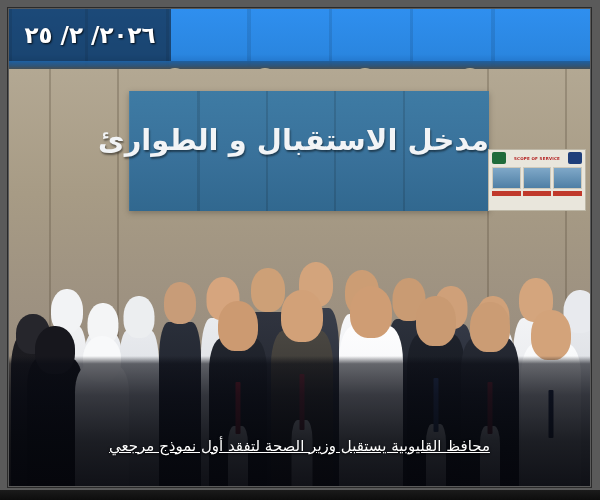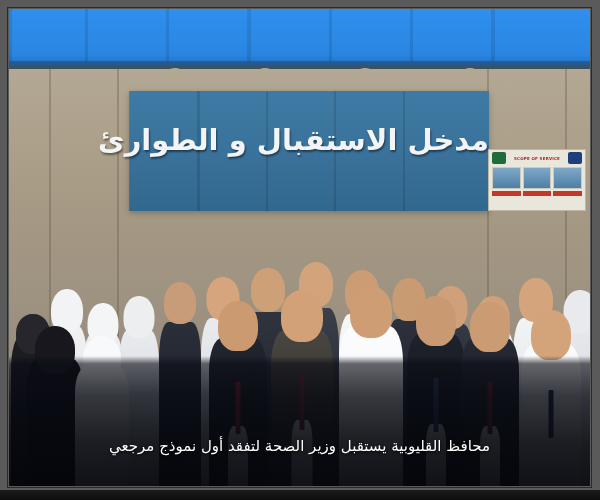--- a/index.html
+++ b/index.html
@@ -234,21 +234,21 @@
     bottom: 28px;
     z-index: 25;
     direction: rtl;
     text-align: center;
     color: #ffffff;
     font-family: "DejaVu Sans", sans-serif;
     font-size: 15px;
     line-height: 1.55;
     text-shadow: 0 1px 3px rgba(0,0,0,0.9);
   }
-  .caption .line { display: block; white-space: nowrap; }
+  .caption .line { display: block; white-space: nowrap; text-decoration: underline; }
 
   
   .date-badge {
     position: absolute;
     left: 0;
     top: 0;
     width: 162px;
     height: 52px;
     background: rgba(12,16,24,0.55);
     z-index: 30;
@@ -413,18 +413,21 @@
         <div class="tie" style="bottom:48px; height:48px; background:#1e2b4a;"></div>
       </div>
     </div>
 
     <div class="bottom-scrim"></div>
 
     <div class="caption">
       <span class="line">محافظ القليوبية يستقبل وزير الصحة لتفقد أول نموذج مرجعي</span>
     </div>
 
+    <div class="date-badge">
+      <span class="date-badge-text">٢٠٢٦/ ٢/ ٢٥</span>
+    </div>
 
   </div>
 
   <div class="frame-inner-edge"></div>
   <div class="frame-bottom-shadow"></div>
 </div>
 
 </body></html>

